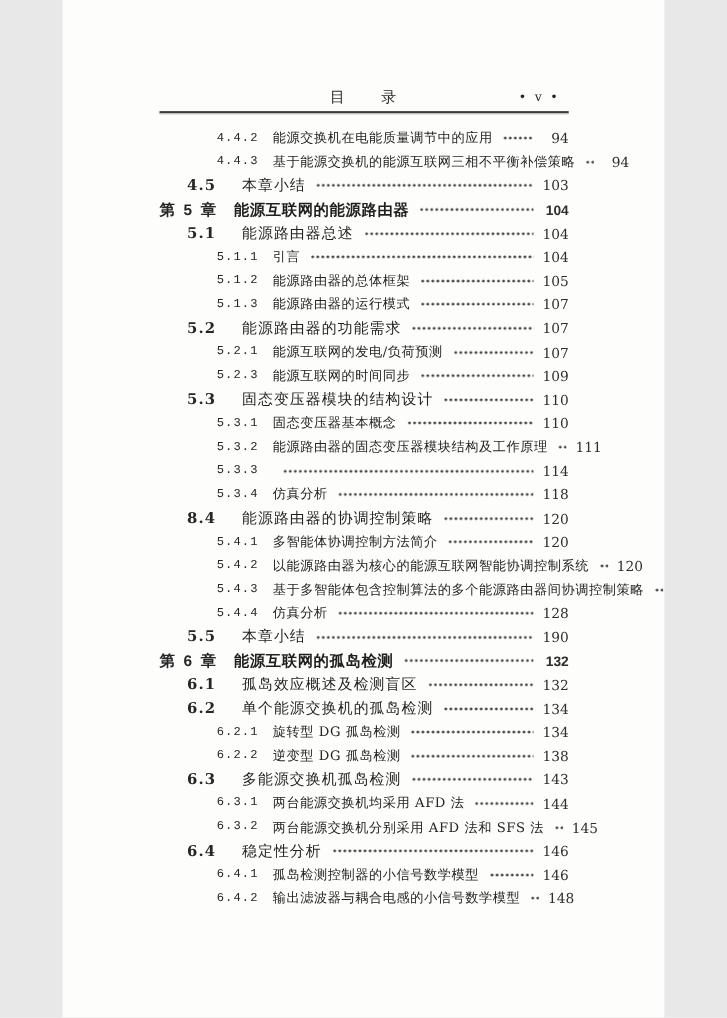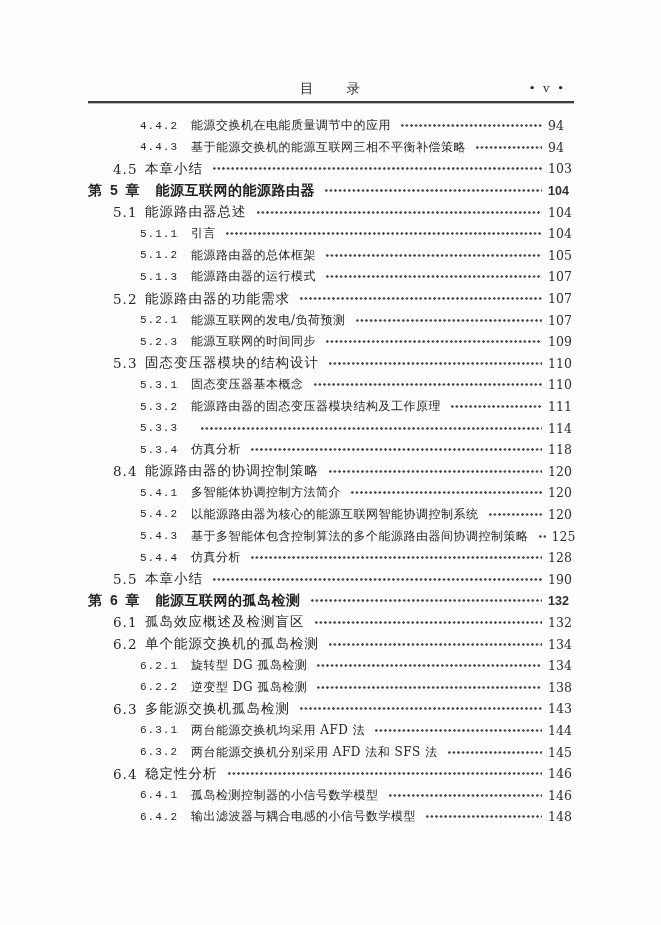--- a/index.html
+++ b/index.html
@@ -1,18 +1,18 @@
 <!DOCTYPE html>
 <html><head>
 <meta charset="utf-8">
 <style>
   html,body{margin:0;padding:0;background:#e8e8e8;}
   .page{
     position:relative;
-    width:661px;height:925px;
+    width:547px;height:925px;
     margin:0 auto;
     background:#fdfdfc;
     color:#1f1f1f;
     font-family:"DejaVu Serif","Liberation Serif",serif;
     overflow:hidden;
     box-sizing:border-box;
   }
   .content{
     position:absolute;
     left:88px; right:87px; top:80px;
@@ -67,36 +67,36 @@
     margin:0 6px 0 9px;
     background-image:radial-gradient(circle,#474747 1.05px,rgba(0,0,0,0) 1.45px);
     background-size:4.6px 5px;
     background-repeat:repeat-x;
     background-position:left center;
     min-width:8px;
   }
   .row .pagenum{
     flex:0 0 auto;
     min-width:26px;
-    text-align:left;
+    text-align:right;
     font-size:12.5px;
     color:#2e2e2e;
   }
   
   .row.chapter{
     font-family:"Liberation Sans","DejaVu Sans",sans-serif;
     font-weight:bold;
     font-size:14px;
   }
   .row.chapter .num{margin-right:14px;letter-spacing:2px;}
   .row.chapter .title{letter-spacing:0.5px;}
   .row.section{
     font-size:13.5px;
   }
-  .row.section .num{margin-left:25px;min-width:28px;margin-right:4px;}
+  .row.section .num{margin-left:25px;min-width:28px;margin-right:22px;font-weight:bold;}
   .row.section .title{letter-spacing:1px;}
   .row.subsection{
     font-size:12px;
     color:#242424;
   }
   .row.subsection .num{margin-left:52px;min-width:38px;margin-right:13px;font-size:11px;font-family:Liberation Mono, monospace;}
   .row.subsection .title{letter-spacing:0.5px;}
 </style>
 </head>
 <body>

